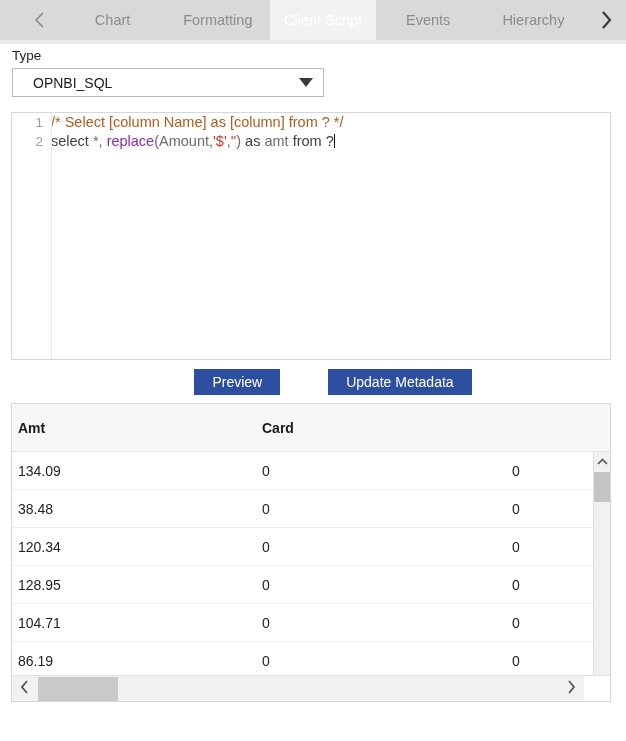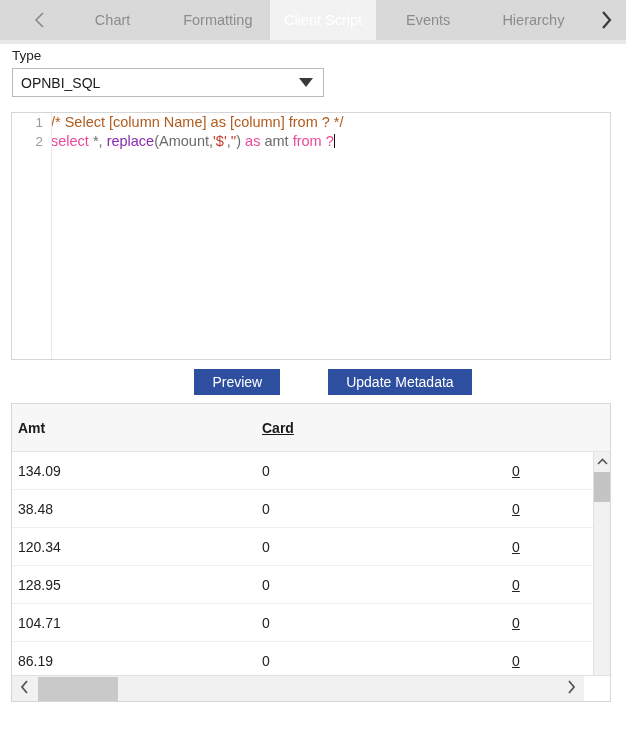--- a/index.html
+++ b/index.html
@@ -79,20 +79,21 @@
   .type-select {
     position: absolute;
     left: 12px; top: 68px;
     width: 312px; height: 29px;
     background: #ffffff;
     border: 1px solid #b9b9b9;
     box-sizing: border-box;
     display: flex;
     align-items: center;
     cursor: pointer;
+    padding-left: 12px;
   }
   .type-select-value {
     flex: 1 1 auto;
     padding-left: 8px;
     font-size: 14px;
     color: #1a1a1a;
     white-space: nowrap;
     overflow: hidden;
   }
   .type-select-arrow {
@@ -132,21 +133,21 @@
   .ln {
     width: 31px;
     flex: 0 0 31px;
     text-align: right;
     color: #9b9b9b;
     font-size: 13.5px;
     padding-right: 8px;
   }
   .code-text { flex: 1 1 auto; }
   .tok-comment { color: #b15b1e; }
-  .tok-kw      { color: #ec4899; }
+  .tok-kw      { color: #404040; }
   .tok-fn      { color: #8a2bb0; text-align: center; }
   .tok-plain   { color: #6b6b6b; }
   .tok-str     { color: #c0392b; }
   .tok-punct   { color: #6b6b6b; }
   .caret {
     display: inline-block;
     width: 1px;
     height: 14px;
     background: #111111;
     vertical-align: -2px;
@@ -193,21 +194,21 @@
     box-sizing: border-box;
   }
   .th {
     font-size: 14px;
     font-weight: bold;
     color: #1a1a1a;
     box-sizing: border-box;
   }
   .col-amt  { flex: 0 0 250px; padding-left: 6px; }
   .col-user { flex: 0 0 250px; padding-left: 0px; }
-  .col-card { flex: 1 1 auto;  padding-left: 0px; text-decoration: underline; }
+  .col-card { flex: 1 1 auto;  padding-left: 0px; }
 
   .table-body {
     position: relative;
     height: 250px;
     overflow: hidden;
   }
   .trow {
     display: flex;
     align-items: center;
     height: 38px;

